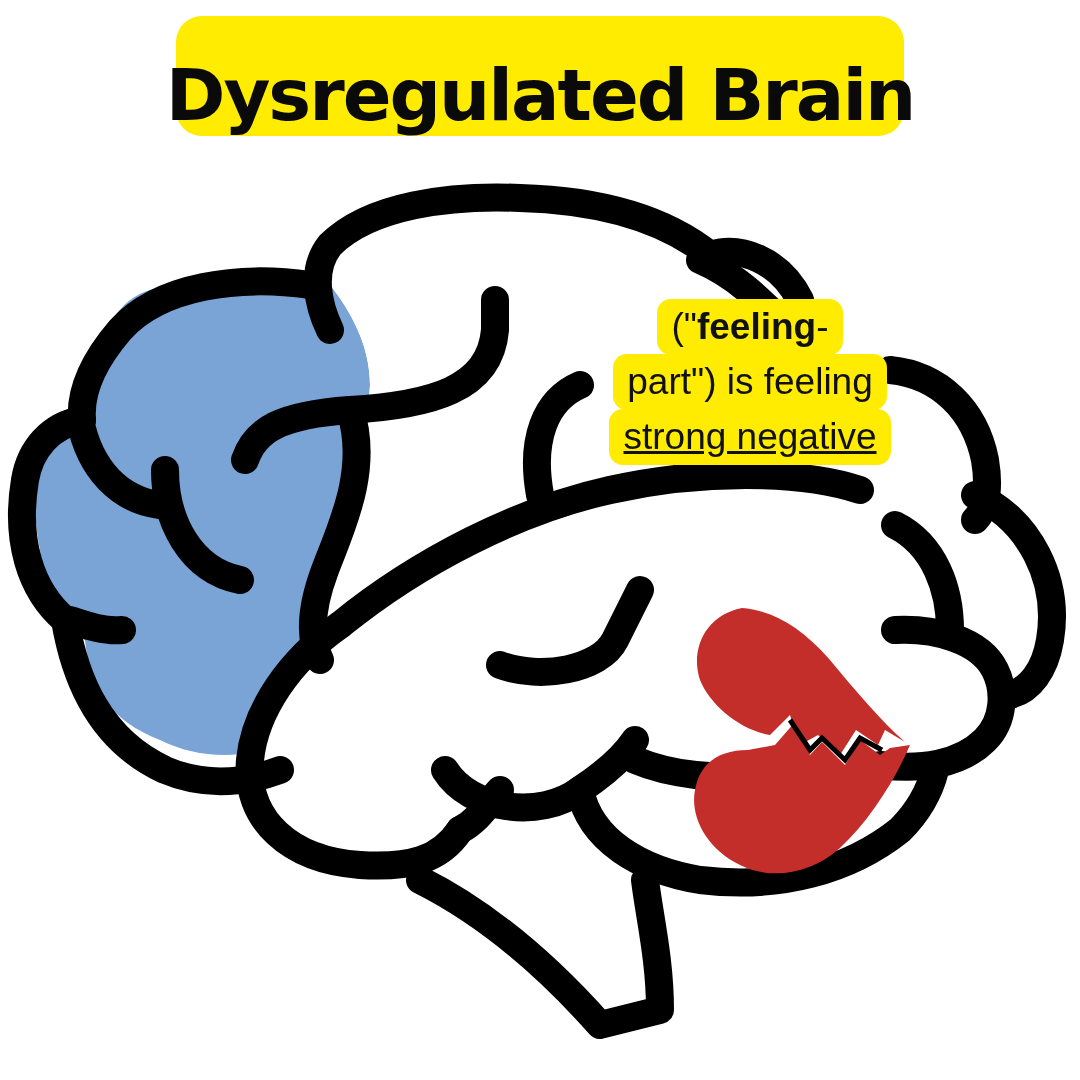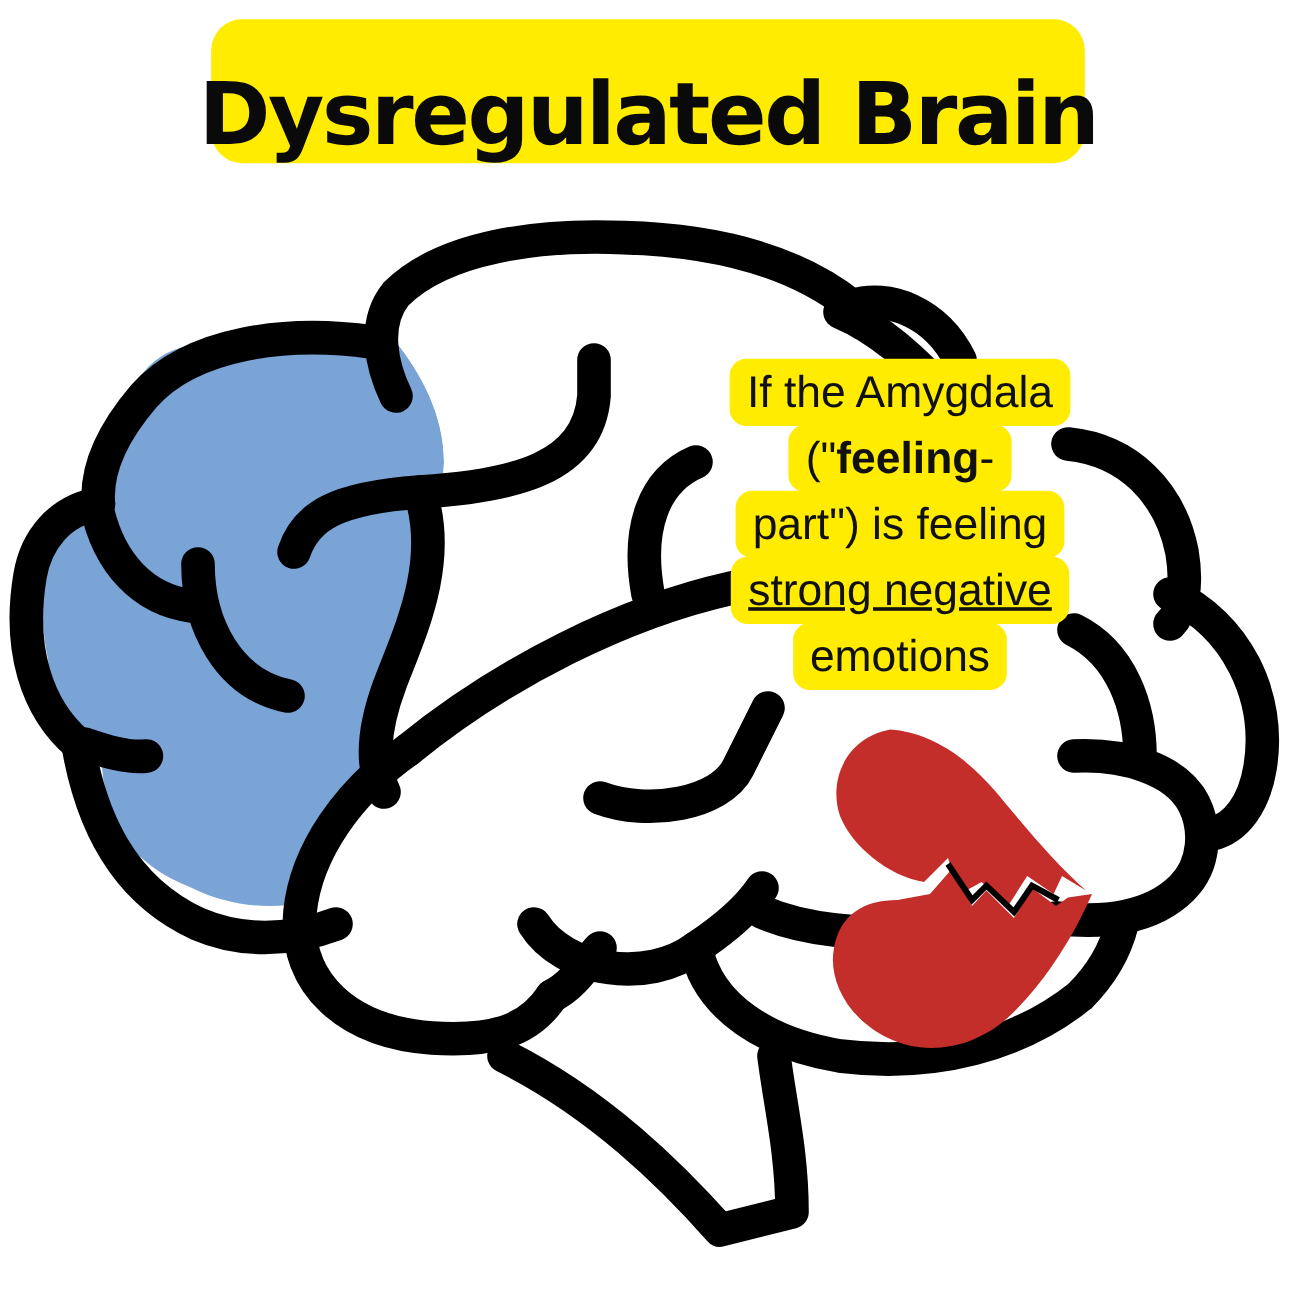--- a/index.html
+++ b/index.html
@@ -133,27 +133,21 @@
     <path d="M 790 720 L 810 750 L 822 738 L 845 760 L 860 738 L 882 750" fill="none" stroke="#000000" stroke-width="5" stroke-linejoin="miter"></path>
   </g>
 </svg>
 
 <div class="title-pill" style="background: rgb(255, 236, 0);">
   <span class="title-text">Dysregulated Brain</span>
 </div>
 
 <div class="callout">
   <div class="callout-line" style="background: rgb(255, 236, 0);">
-    <span>If the Amygdala</span>
-  </div>
-  <div class="callout-line" style="background: rgb(255, 236, 0);">
     <span>("</span><span class="bold">feeling</span><span>-</span>
   </div>
   <div class="callout-line" style="background: rgb(255, 236, 0);">
     <span>part") is feeling</span>
   </div>
   <div class="callout-line" style="background: rgb(255, 236, 0); text-decoration: underline;">
     <span>strong negative</span>
   </div>
-  <div class="callout-line" style="background: rgb(255, 236, 0);">
-    <span>emotions</span>
-  </div>
 </div>
 
 </body></html>

